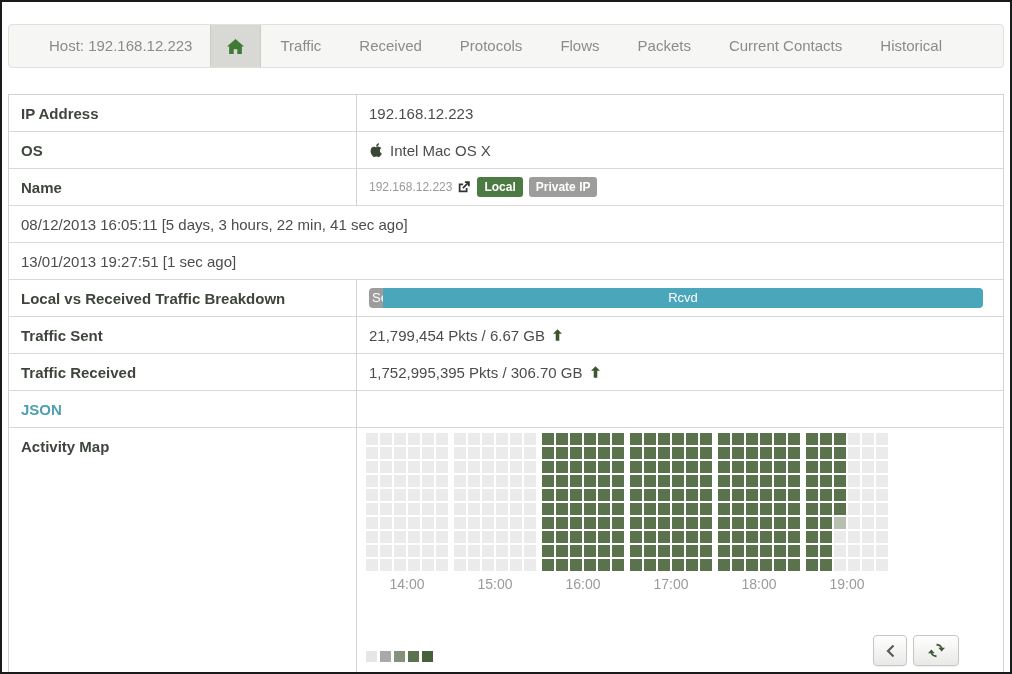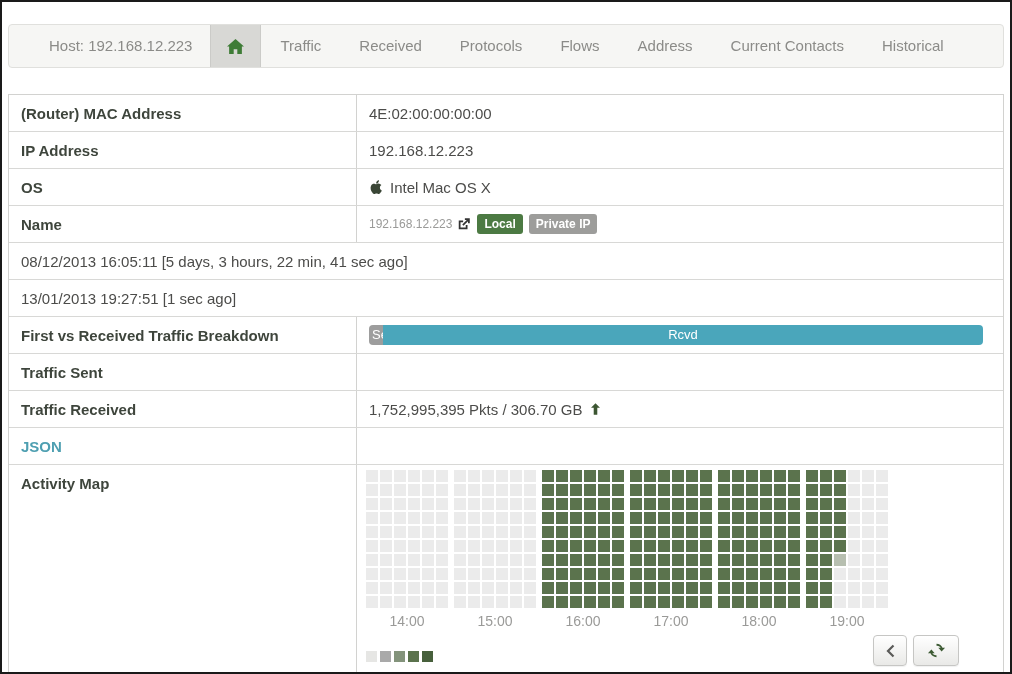--- a/index.html
+++ b/index.html
@@ -67,29 +67,25 @@
 
   <div class="tabbar">
     <div class="host-label">Host: 192.168.12.223</div>
     <div class="tab active">
       <span class="icon">
         <svg width="17" height="17" viewBox="0 0 16 16" fill="#3e7c36">
           <path d="M8 1 L0 8 h2 v7 h4.3 v-4.4 h3.4 V15 H14 V8 h2 L8 1 z"></path>
         </svg>
       </span>
     </div>
-    <div id="tabs-container" style="display:contents"><div class="tab">Traffic</div><div class="tab">Received</div><div class="tab">Protocols</div><div class="tab">Flows</div><div class="tab">Address</div><div class="tab">Current Contacts</div><div class="tab">Historical</div></div>
+    <div id="tabs-container" style="display:contents"><div class="tab">Traffic</div><div class="tab">Received</div><div class="tab">Protocols</div><div class="tab">Flows</div><div class="tab">Packets</div><div class="tab">Current Contacts</div><div class="tab">Historical</div></div>
   </div>
 
   <div class="host-table">
 
-    <div class="row">
-      <div class="cell-label">(Router) MAC Address</div>
-      <div class="cell-value">4E:02:00:00:00:00</div>
-    </div>
 
     <div class="row">
       <div class="cell-label">IP Address</div>
       <div class="cell-value">192.168.12.223</div>
     </div>
 
     <div class="row">
       <div class="cell-label">OS</div>
       <div class="cell-value">
         <span class="icon apple-ic">
@@ -118,31 +114,39 @@
 
     <div class="row">
       <div class="cell-value">08/12/2013 16:05:11 [5 days, 3 hours, 22 min, 41 sec ago]</div>
     </div>
 
     <div class="row">
       <div class="cell-value">13/01/2013 19:27:51 [1 sec ago]</div>
     </div>
 
     <div class="row">
-      <div class="cell-label">First vs Received Traffic Breakdown</div>
+      <div class="cell-label">Local vs Received Traffic Breakdown</div>
       <div class="cell-value">
         <div class="traffic-bar">
           <div class="seg-sent">Sent</div>
           <div class="seg-rcvd">Rcvd</div>
         </div>
       </div>
     </div>
 
     <div class="row">
       <div class="cell-label">Traffic Sent</div>
+      <div class="cell-value">
+        <span>21,799,454 Pkts / 6.67 GB</span>
+        <span class="icon up-arrow">
+          <svg width="13" height="14" viewBox="0 0 16 16" fill="#3c5632">
+            <path d="M8 1 l5.5 5.5 h-3.3 V15 H5.8 V6.5 H2.5 L8 1 z"></path>
+          </svg>
+        </span>
+      </div>
     </div>
 
     <div class="row">
       <div class="cell-label">Traffic Received</div>
       <div class="cell-value">
         <span>1,752,995,395 Pkts / 306.70 GB</span>
         <span class="icon up-arrow">
           <svg width="13" height="14" viewBox="0 0 16 16" fill="#3c5632">
             <path d="M8 1 l5.5 5.5 h-3.3 V15 H5.8 V6.5 H2.5 L8 1 z"></path>
           </svg>

